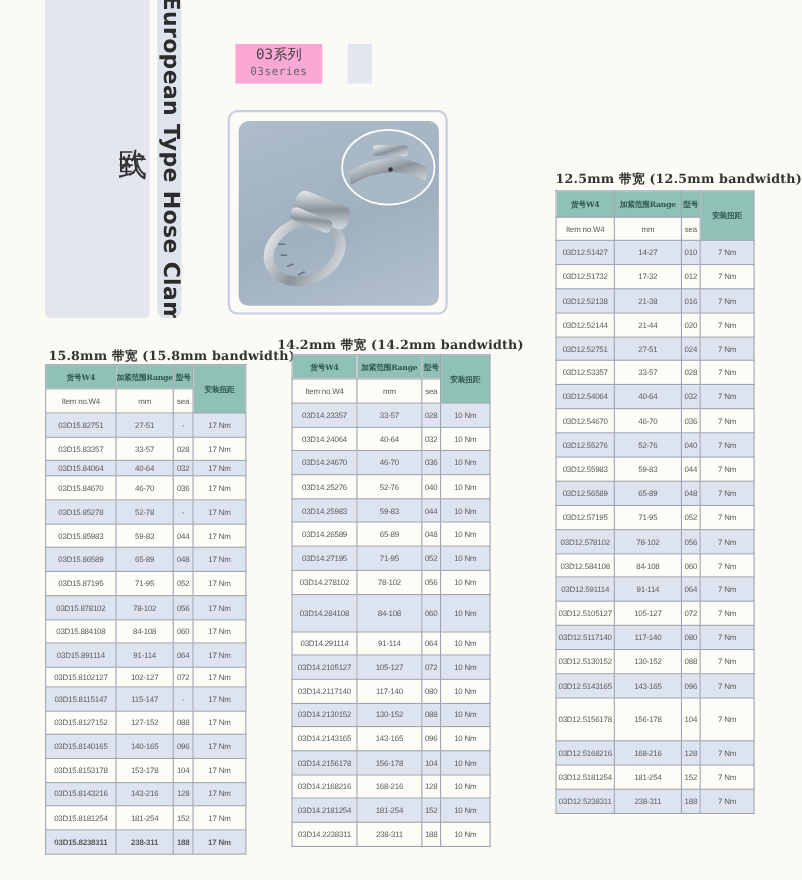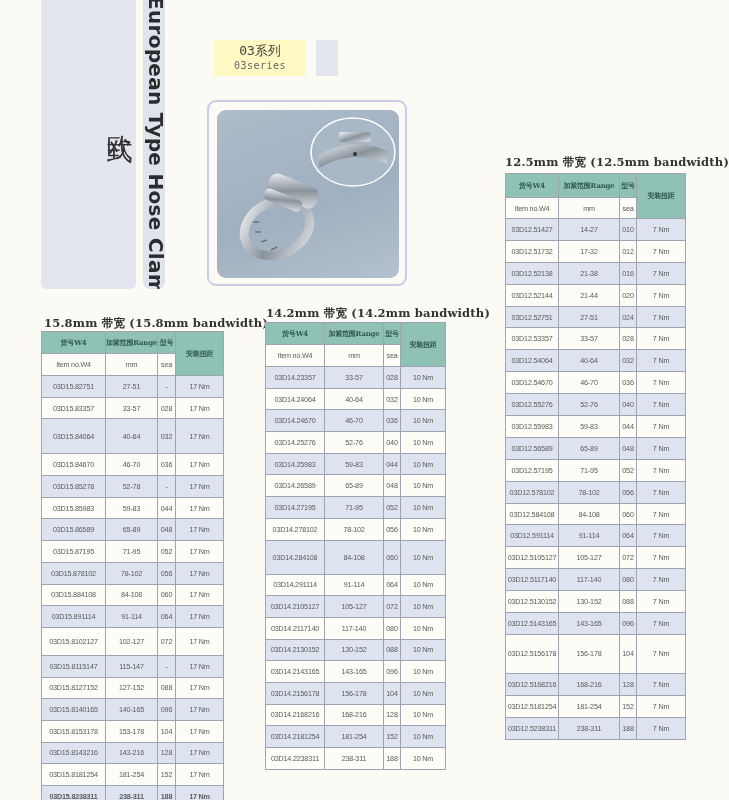--- a/index.html
+++ b/index.html
@@ -27,22 +27,22 @@
     overflow: hidden;
   }
   .vert-band span {
     position: absolute; left: 1px; top: -4px;
     writing-mode: vertical-rl;
     font-family: "DejaVu Sans", sans-serif; font-weight: bold;
     font-size: 20px; color: #2c2c2c; letter-spacing: 0.3px;
     white-space: nowrap;
   }
   .series-box {
-    position: absolute; left: 214px; top: 40px; width: 92px; height: 36px;
-    background: #fef9c3; text-align: center; padding-top: 3px;
+    position: absolute; left: 214px; top: 40px; width: 79px; height: 36px;
+    background: #f9a8d4; text-align: center; padding-top: 3px;
   }
   .series-box .l1 { font-family: "DejaVu Sans Mono", monospace; font-size: 13px; color: #444; line-height: 16px; }
   .series-box .l2 { font-family: "DejaVu Sans Mono", monospace; font-size: 10px; color: #666; line-height: 13px; letter-spacing: 0.5px; }
   .series-sq {
     position: absolute; left: 316px; top: 40px; width: 22px; height: 36px; background: #e3e6ee;
   }
   .photo-frame {
     position: absolute; left: 207px; top: 100px; width: 200px; height: 186px;
     border: 2px solid #c8cce4; border-radius: 9px; background: #fbfaf5;
   }
@@ -146,21 +146,21 @@
         <td>27-51</td>
         <td>-</td>
         <td>17 Nm</td>
       </tr>
       <tr style="height: 21.7px;">
         <td>03D15.83357</td>
         <td>33-57</td>
         <td>028</td>
         <td>17 Nm</td>
       </tr>
-      <tr style="height: 35px; padding-left: 28px;">
+      <tr style="height: 14px; padding-left: 28px;">
         <td>03D15.84064</td>
         <td>40-64</td>
         <td>032</td>
         <td>17 Nm</td>
       </tr>
       <tr style="height: 21.7px;">
         <td>03D15.84670</td>
         <td>46-70</td>
         <td>036</td>
         <td>17 Nm</td>
@@ -200,21 +200,21 @@
         <td>84-108</td>
         <td>060</td>
         <td>17 Nm</td>
       </tr>
       <tr style="height: 21.7px;">
         <td>03D15.891114</td>
         <td>91-114</td>
         <td>064</td>
         <td>17 Nm</td>
       </tr>
-      <tr style="height: 28px;">
+      <tr style="height: 18px;">
         <td>03D15.8102127</td>
         <td>102-127</td>
         <td>072</td>
         <td>17 Nm</td>
       </tr>
       <tr style="height: 21.7px;">
         <td>03D15.8115147</td>
         <td>115-147</td>
         <td>-</td>
         <td>17 Nm</td>
@@ -251,21 +251,21 @@
       </tr>
       <tr style="height: 21.7px; font-weight: bold;">
         <td>03D15.8238311</td>
         <td>238-311</td>
         <td>188</td>
         <td>17 Nm</td>
       </tr>
     </tbody>
 </table>
 
-<div class="section-title" style="left:266px; top:306px;">14.2mm 带宽 (14.2mm bandwidth)</div>
+<div class="section-title" style="left:252px; top:306px;">14.2mm 带宽 (14.2mm bandwidth)</div>
 <table class="spec" style="left:265px; top:322px; width:180px;">
   <colgroup>
       <col style="width:59px">
       <col style="width:59px">
       <col style="width:17px">
       <col style="width:45px">
     </colgroup>
   <thead>
     <tr style="height:22px">
       <th>货号W4</th>

